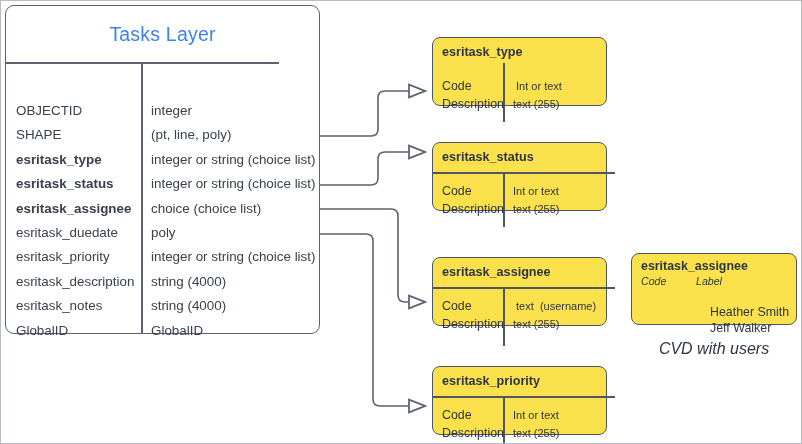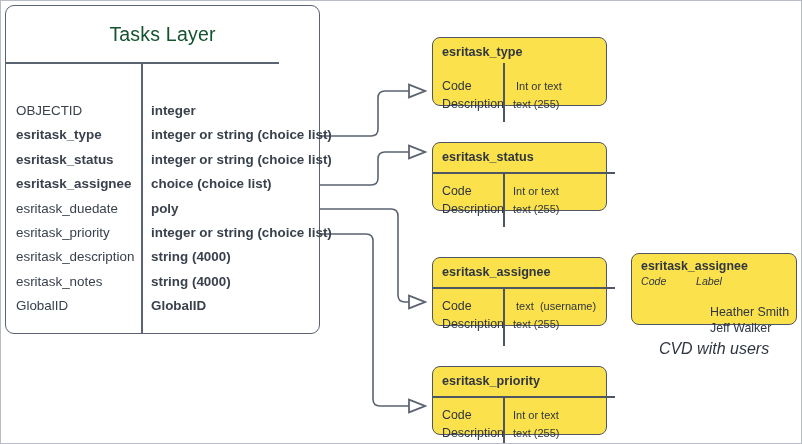--- a/index.html
+++ b/index.html
@@ -42,21 +42,21 @@
     height: 329px;
   }
   .entity-title {
     position: absolute;
     left: 0; top: 0;
     width: 100%;
     height: 56px;
     line-height: 56px;
     text-align: center;
     font-size: 19.5px;
-    color: #14532d;
+    color: #3b82f6;
     letter-spacing: .2px;
   }
   .title-rule {
     position: absolute;
     left: -1px;
     top: 56px;
     width: 274px;
     height: 1.6px;
     background: #5b6370;
   }
@@ -86,21 +86,20 @@
     position: absolute;
     left: 10px;
     top: 0;
     white-space: nowrap;
   }
   .field-type {
     position: absolute;
     left: 145px;
     top: 0;
     white-space: nowrap;
-    font-weight: bold;
   }
   .field-row.key .field-name { font-weight: bold; }
 
   
   .domain-box {
     position: absolute;
     box-sizing: border-box;
     background: #fbe14c;
     border: 1.6px solid #4f5663;
     border-radius: 8px;
@@ -235,20 +234,24 @@
 
   <div class="entity" id="tasks-layer">
     <div class="entity-title">Tasks Layer</div>
     <div class="title-rule"></div>
     <div class="col-divider"></div>
 
     <div class="fields" id="field-list">
         <div class="field-row">
           <span class="field-name">OBJECTID</span>
           <span class="field-type">integer</span>
+        </div>
+        <div class="field-row">
+          <span class="field-name">SHAPE</span>
+          <span class="field-type">(pt, line, poly)</span>
         </div>
         <div class="field-row key">
           <span class="field-name">esritask_type</span>
           <span class="field-type">integer or string (choice list)</span>
         </div>
         <div class="field-row key">
           <span class="field-name">esritask_status</span>
           <span class="field-type">integer or string (choice list)</span>
         </div>
         <div class="field-row key">

